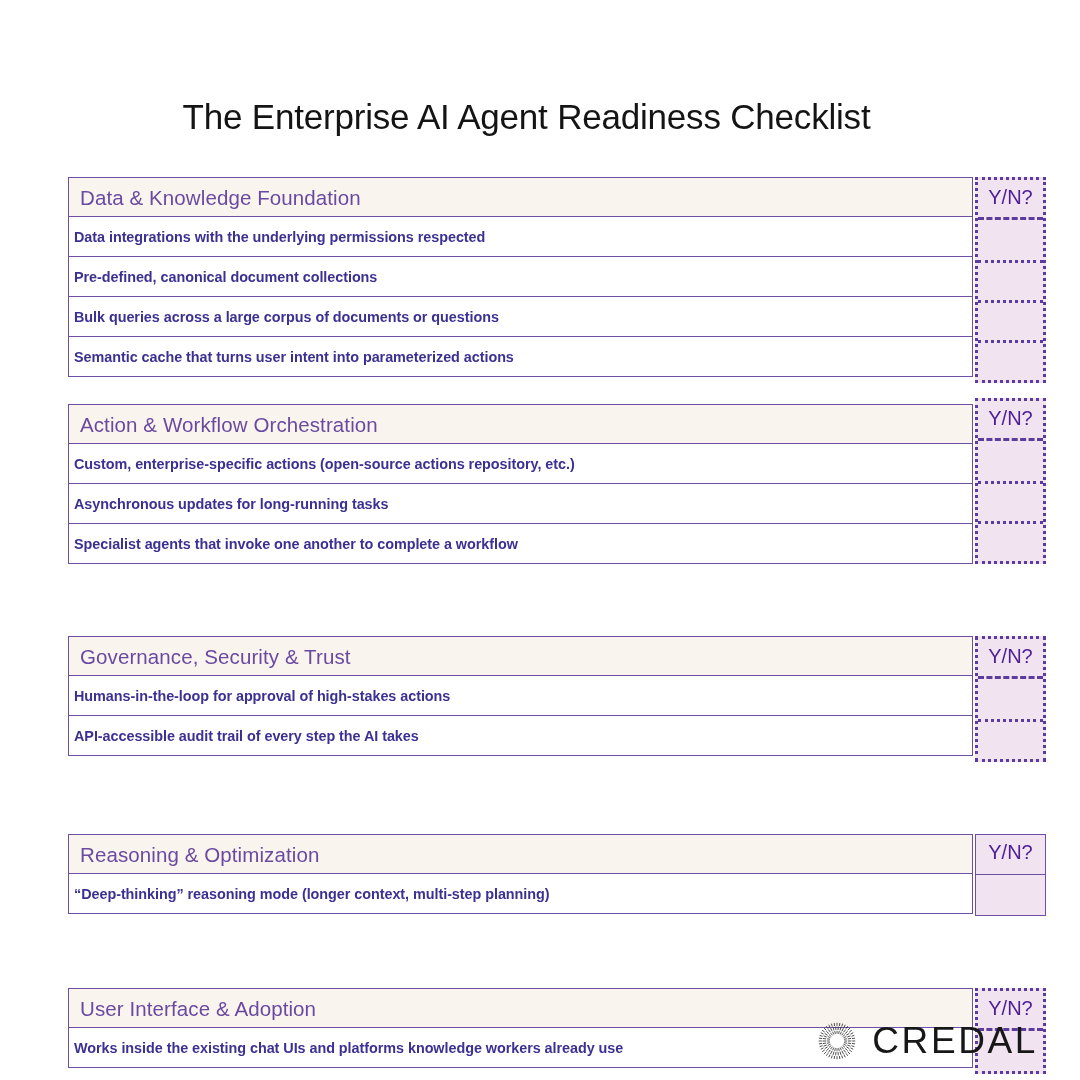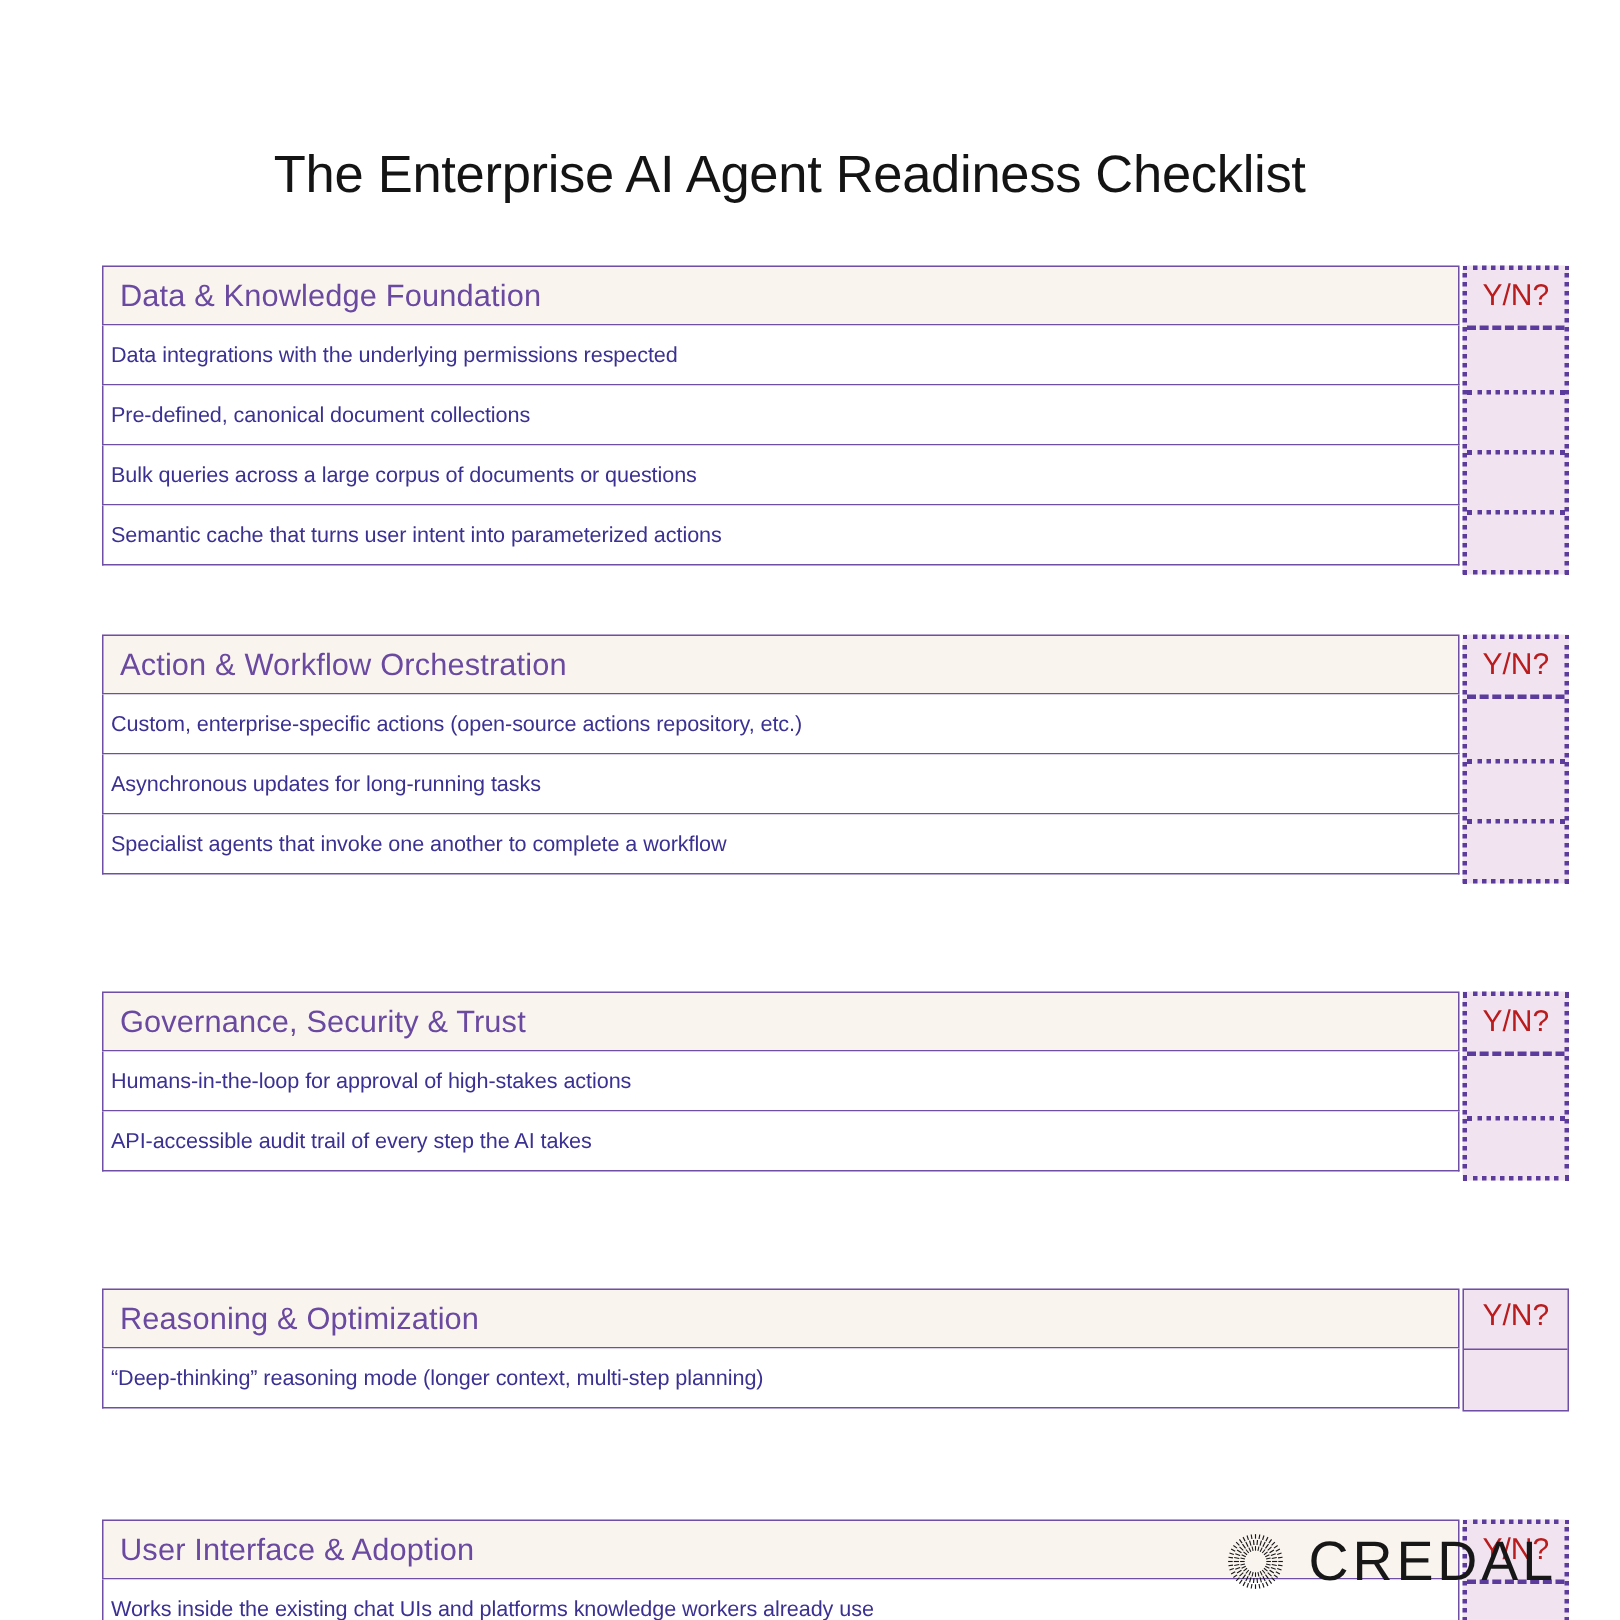--- a/index.html
+++ b/index.html
@@ -42,21 +42,21 @@
     left: 68px;
     top: 177px;
     width: 978px;
   }
 
   .section {
     display: flex;
     align-items: flex-start;
     justify-content: space-between;
   }
-  .section.gap-sm { margin-top: 40px; }
+  .section.gap-sm { margin-top: 15px; align-items: flex-end; }
   .section.gap-lg { margin-top: 72px; }
 
   
   .items-col {
     width: 905px;
     box-sizing: border-box;
   }
 
   .section-header {
     box-sizing: border-box;
@@ -73,21 +73,21 @@
     overflow: hidden;
   }
 
   .item-row {
     box-sizing: border-box;
     background: #ffffff;
     border: 1.4px solid #6f4fa6;
     border-top: none;
     color: #3b3192;
     font-size: 14.4px;
-    font-weight: 400;
+    font-weight: 700;
     letter-spacing: -0.05px;
     padding: 0 0 0 5px;
     height: 40px;
     line-height: 40px;
     white-space: nowrap;
     overflow: hidden;
   }
 
   
   .yn-col {
@@ -100,21 +100,21 @@
   }
   .yn-col.solid {
     border: 1.8px solid #6f4fa6;
   }
 
   .yn-header {
     box-sizing: border-box;
     height: 40px;
     line-height: 34px;
     text-align: center;
-    color: #b91c1c;
+    color: #4c1d95;
     font-size: 20px;
     font-weight: 400;
     white-space: nowrap;
   }
   .yn-col.dotted .yn-header { border-bottom: 3px dashed #5b3b9c; }
   .yn-col.solid  .yn-header { border-bottom: 1.8px solid #6f4fa6; }
 
   .yn-cell {
     box-sizing: border-box;
     height: 40px;

